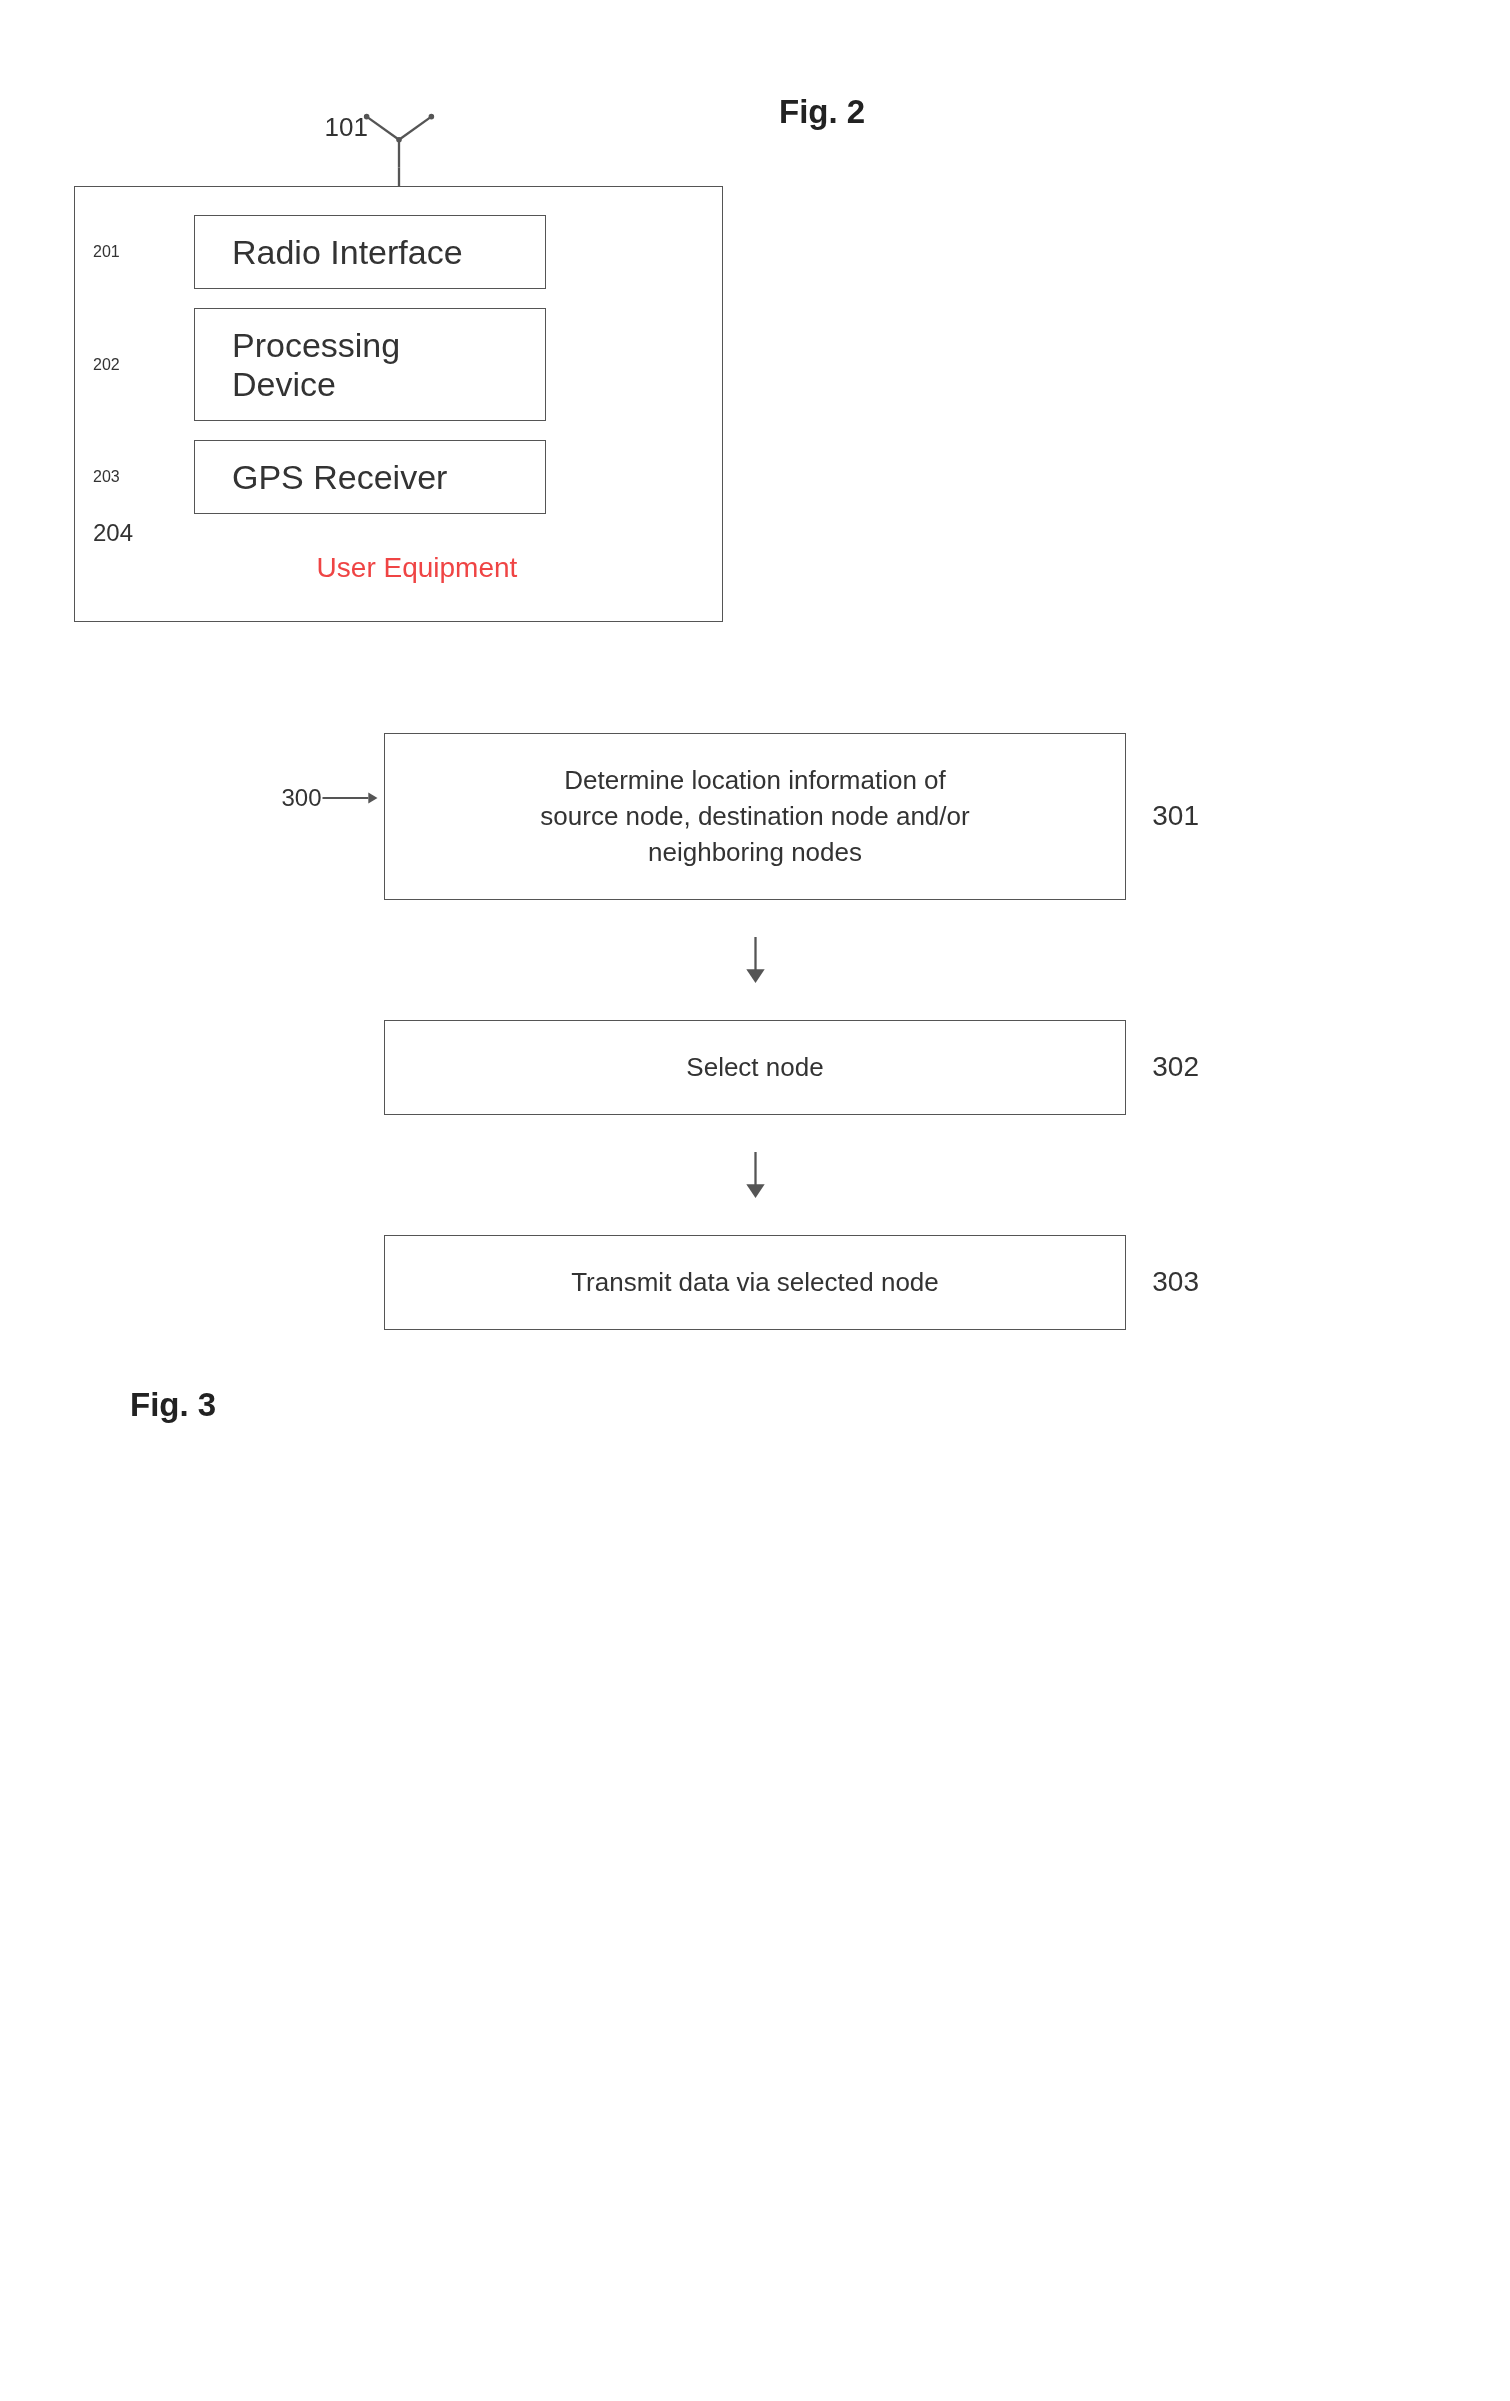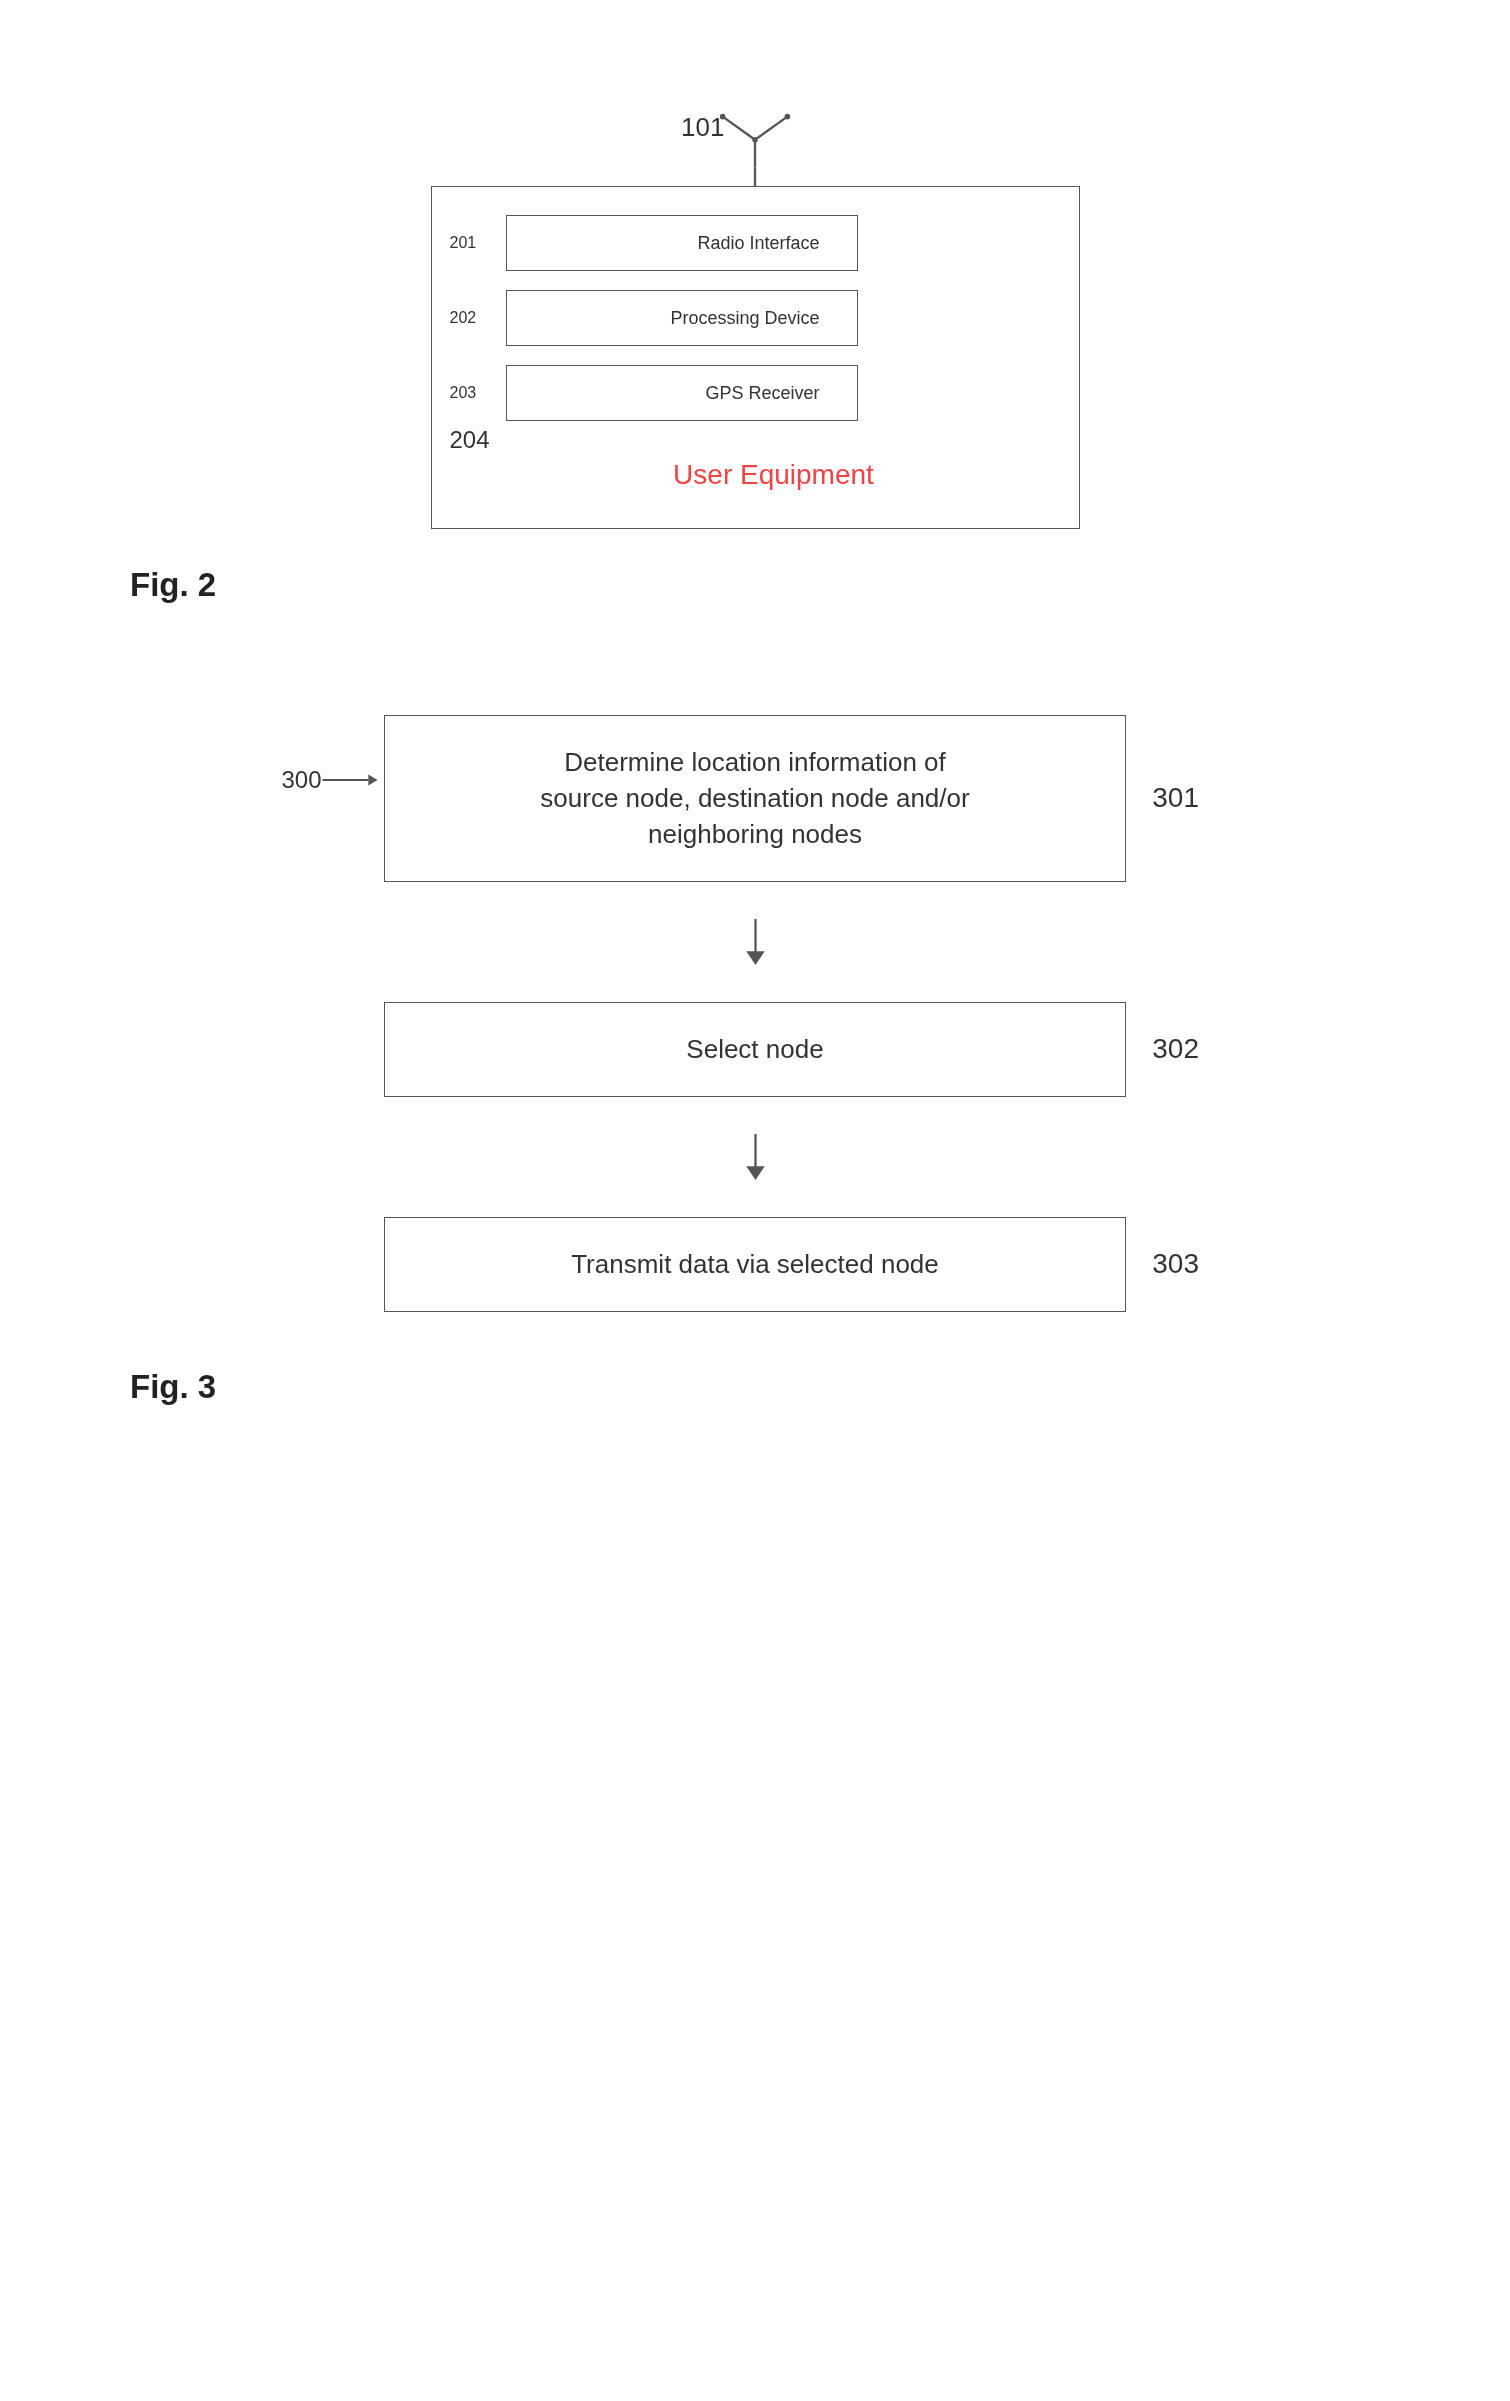--- a/index.html
+++ b/index.html
@@ -15,21 +15,21 @@
       width: 100%;
       display: flex;
       flex-direction: column;
       align-items: center;
       padding: 56px 74px;
     }
 
     
     .fig2-container {
       display: flex;
-      flex-direction: column;
+      flex-direction: row;
       align-items: center;
       width: 100%;
       margin-bottom: 74px;
     }
 
     .ue-diagram {
       position: relative;
       width: 649px;
       margin-top: 56px;
     }
@@ -86,25 +86,26 @@
     .ref-label {
       position: absolute;
       left: -56px;
       font-size: 16px;
       color: #333;
     }
 
     .component-box {
       border: 1.9px solid #555;
       padding: 16.7px 37px;
-      text-align: right;
-      font-size: 18px;
+      text-align: left;
+      font-size: 34px;
       color: #333;
       width: 352px;
       background: #fff;
+      margin-left: 45px;
     }
 
     
     .cylinder-container {
       display: flex;
       align-items: center;
       margin-bottom: 9.3px;
       position: relative;
     }
 

